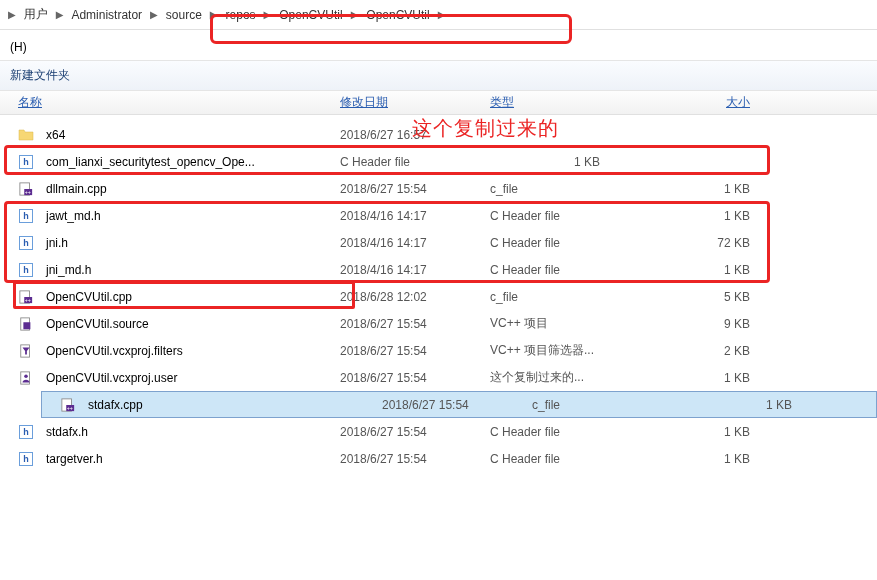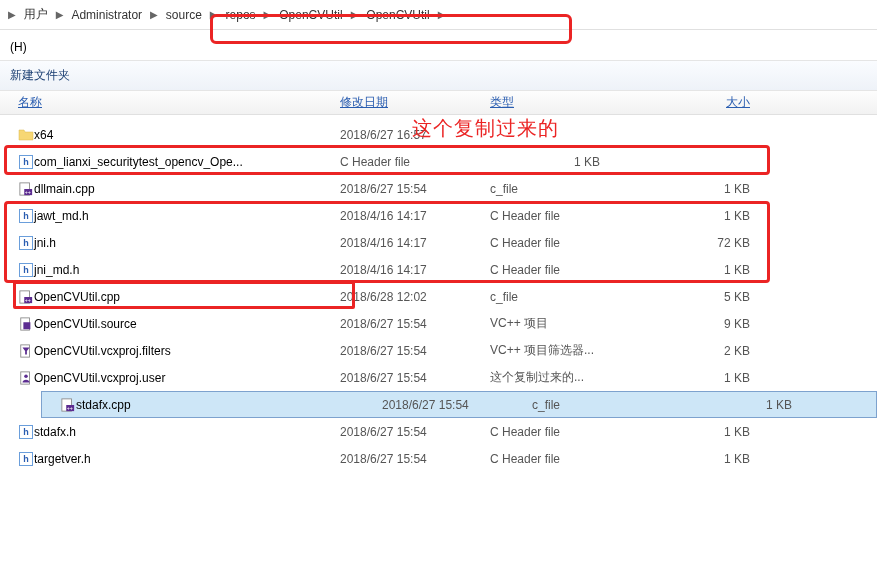--- a/index.html
+++ b/index.html
@@ -70,21 +70,21 @@
     .col-type { width: 180px; }
     .col-size { width: 110px; text-align: right; padding-right: 30px; }
     .file-list { position: relative; padding-top: 6px; }
     .row {
       display: flex;
       align-items: center;
       height: 27px;
       padding-left: 18px;
     }
     .row.selected { background: #cde6f7; border: 1px solid #7da2ce; margin-left: 41px; }
-    .fname { width: 322px; display: flex; align-items: center; gap: 0; overflow: hidden; white-space: nowrap; text-overflow: ellipsis; }
+    .fname { width: 322px; display: flex; align-items: center; gap: 12px; overflow: hidden; white-space: nowrap; text-overflow: ellipsis; }
     .fdate { width: 150px; color: #555; }
     .ftype { width: 180px; color: #555; }
     .fsize { width: 110px; text-align: right; color: #555; padding-right: 30px; }
     .icon { width: 16px; height: 16px; display: inline-flex; align-items: center; justify-content: center; flex-shrink: 0; }
     .hi-box {
       position: absolute;
       border: 3px solid #eb2424;
       border-radius: 4px;
       pointer-events: none;
     }

